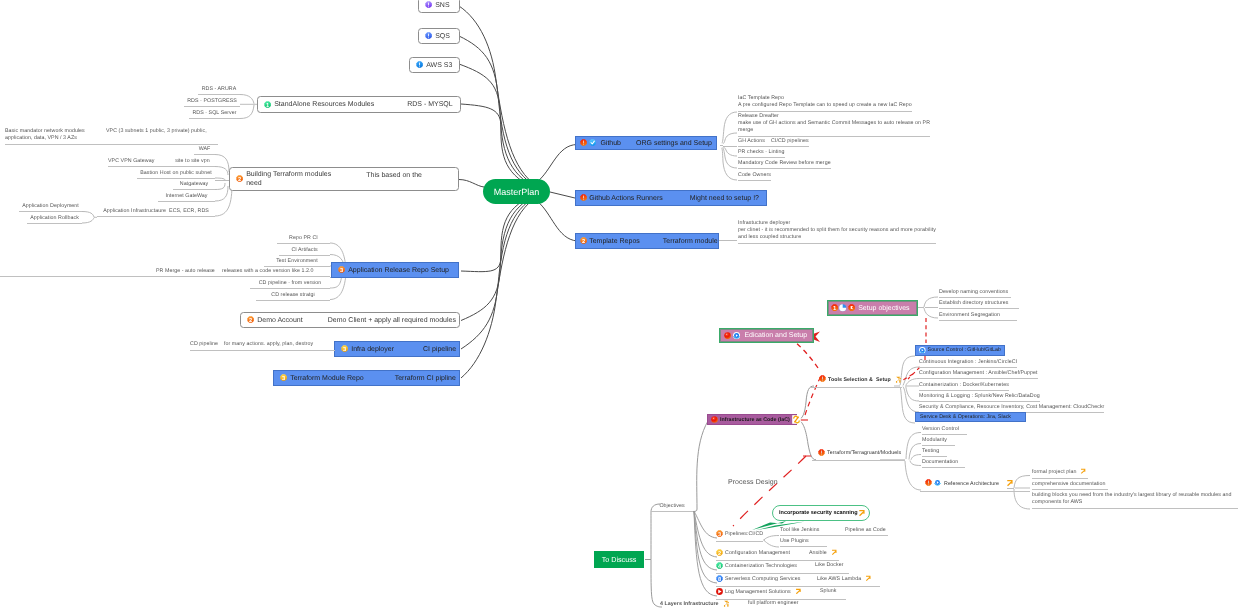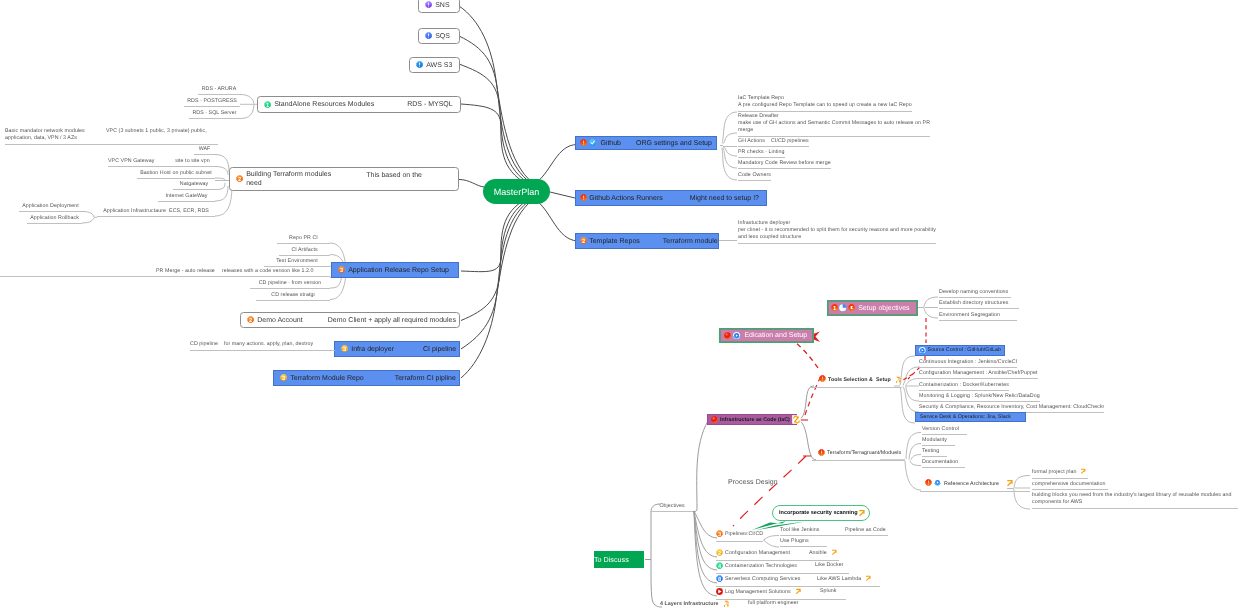--- a/index.html
+++ b/index.html
@@ -17,21 +17,21 @@
 .bbox{position:absolute;box-sizing:border-box;background:#5b90f0;border:1px solid #4272c8;
       display:flex;align-items:center;color:#232323;font-size:7px;white-space:nowrap;}
 .pbox{position:absolute;box-sizing:border-box;background:#c97eab;display:flex;align-items:center;
       color:#ffffff;border:1.2px solid #3aab69;outline:1px solid #7c8b85;outline-offset:-2.2px;
       font-size:7px;white-space:nowrap;}
 .vbox{position:absolute;box-sizing:border-box;background:#a85b9e;display:flex;align-items:center;
       color:#1c1c1c;border:1px solid #9a4b90;font-size:5.3px;white-space:nowrap;font-weight:bold;}
 .gpill{position:absolute;box-sizing:border-box;background:#00a651;border-radius:14px;
        display:flex;align-items:center;justify-content:center;color:#fff;font-size:9px;white-space:nowrap;}
 .grect{position:absolute;box-sizing:border-box;background:#00a651;display:flex;
-       align-items:center;color:#fff;font-size:7.2px;white-space:nowrap;}
+       align-items:center;justify-content:center;color:#fff;font-size:7.2px;white-space:nowrap;}
 .gcall{position:absolute;box-sizing:border-box;background:#fff;border:1.1px solid #4cc185;
        border-radius:9px;display:flex;align-items:center;color:#111;font-weight:bold;font-size:5.5px;white-space:nowrap;}
 .tn.ul{border-bottom:0.8px solid #c0c0c0;padding-bottom:0.8px;}
 .ic{flex:none;display:inline-block;line-height:0;}
 .lbl,.note{display:inline-block;}
 </style>
 </head>
 <body>
 
 <div id="canvas">

